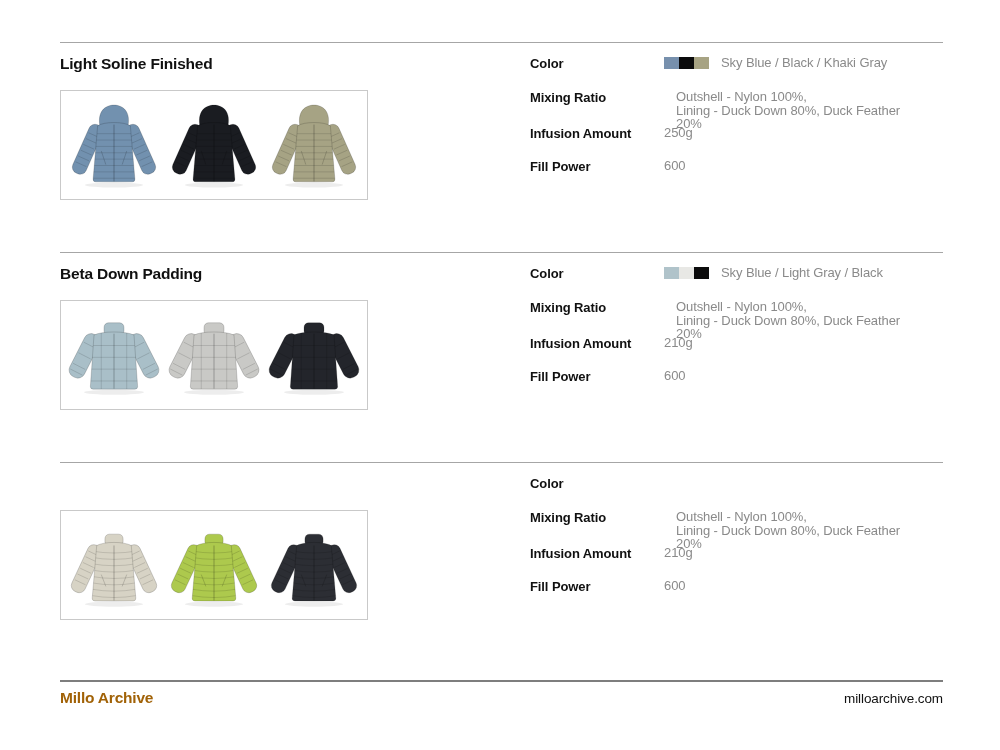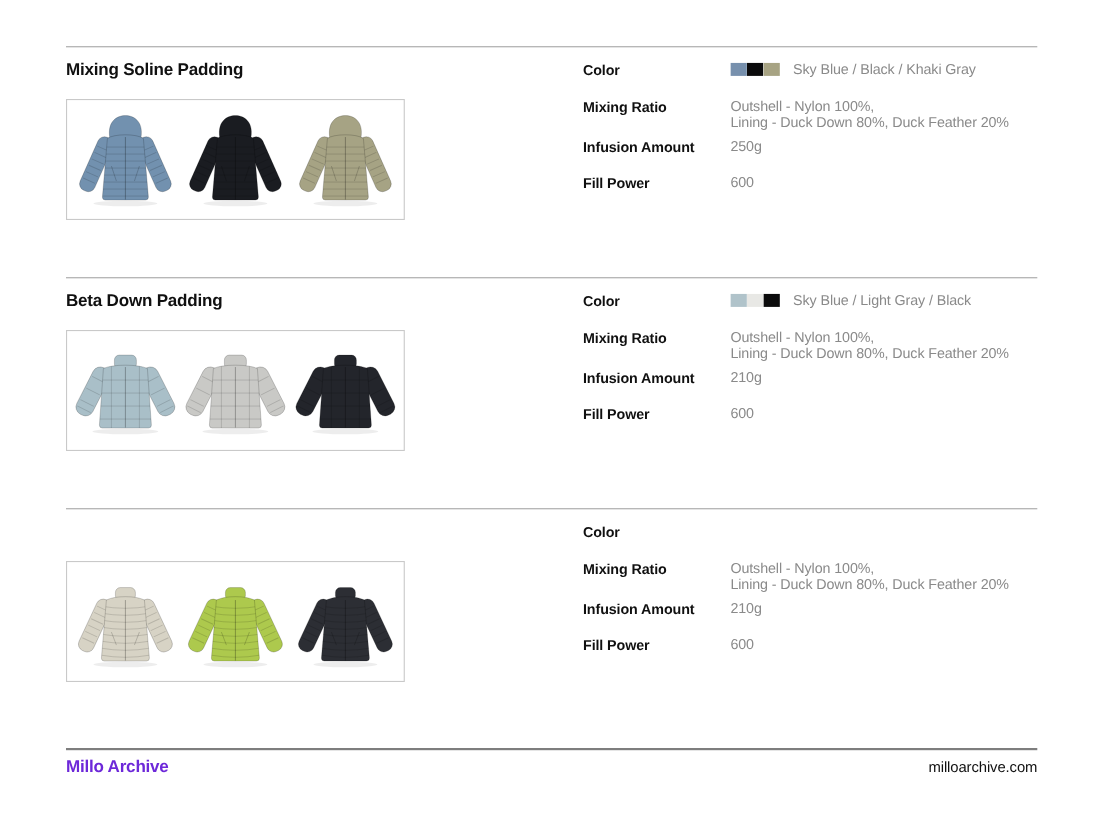--- a/index.html
+++ b/index.html
@@ -23,35 +23,35 @@
   .part { stroke:rgba(0,0,0,0.25); stroke-width:0.7; }
   .quilt line, .quilt path { stroke:rgba(0,0,0,0.15); stroke-width:0.9; fill:none; }
   .detail path { stroke:rgba(0,0,0,0.20); stroke-width:0.9; fill:none; }
   .zip { stroke:rgba(0,0,0,0.28); stroke-width:1; }
 
   .specs { position:absolute; left:470px; right:0; top:0; height:100%; }
   .spec { position:absolute; left:0; right:16px; display:flex; align-items:flex-start; }
   .spec-label { flex:0 0 134px; font-size:13px; line-height:16px; font-weight:700; letter-spacing:-0.1px; color:#101010; }
   .spec-value { font-size:13px; line-height:13.5px; color:#8a8a8a; white-space:pre-line; letter-spacing:-0.1px; }
   .spec.row-color   { top:13px; }
-  .spec.row-mixing  { top:47px; }
+  .spec.row-mixing  { top:47px;gap:12px; }
   .spec.row-infusion{ top:83px; }
   .spec.row-fill    { top:116px; }
   .color-value { display:flex; align-items:center; gap:12px; }
   .swatches { display:flex; }
   .swatch { display:block; }
   .desc {
     position:absolute; left:0; top:148px; max-width:414px;
     font-size:12.1px; line-height:13px; letter-spacing:-0.2px; color:#a3a3a3;
   }
   .footer {
     margin:8px 57px 0 60px; border-top:2px solid #7e7e7e; padding-top:7px;
     display:flex; justify-content:space-between; align-items:baseline;
   }
-  .brand { font-size:15.5px; font-weight:700; letter-spacing:-0.2px; color:#6d28d9; }
+  .brand { font-size:15.5px; font-weight:700; letter-spacing:-0.2px; color:#a16207; }
   .website { font-size:13.5px; color:#111; text-decoration:none; letter-spacing:-0.1px; }
   .defs-holder { position:absolute; width:0; height:0; overflow:hidden; }
 </style>
 </head>
 <body>
 
 <svg class="defs-holder" aria-hidden="true">
   <defs>
     <path id="body-hooded" d="M37,28.5 C43,23.5 67,23.5 73,28.5 L78,87 Q78,90 75,90 L35,90 Q32,90 32,87 Z"></path>
     <clipPath id="clip-body-hooded">
@@ -182,21 +182,21 @@
           <path d="M69,60 L64,73"></path>
         </g>
       <line class="zip" x1="55" y1="28" x2="55" y2="88.5"></line>
     </g>
   </defs>
 </svg>
 
 <div class="content">
 
   <section class="section">
-    <h2 class="sec-title">Mixing Soline Padding</h2>
+    <h2 class="sec-title">Light Soline Finished</h2>
     <div class="image-box">
       <svg class="jacket" viewBox="0 0 110 100">
           <use href="#jacket-hooded" fill="#7291af"></use>
         </svg>
       <svg class="jacket" viewBox="0 0 110 100">
           <use href="#jacket-hooded" fill="#1a1c21"></use>
         </svg>
       <svg class="jacket" viewBox="0 0 110 100">
           <use href="#jacket-hooded" fill="#a6a384"></use>
         </svg>

